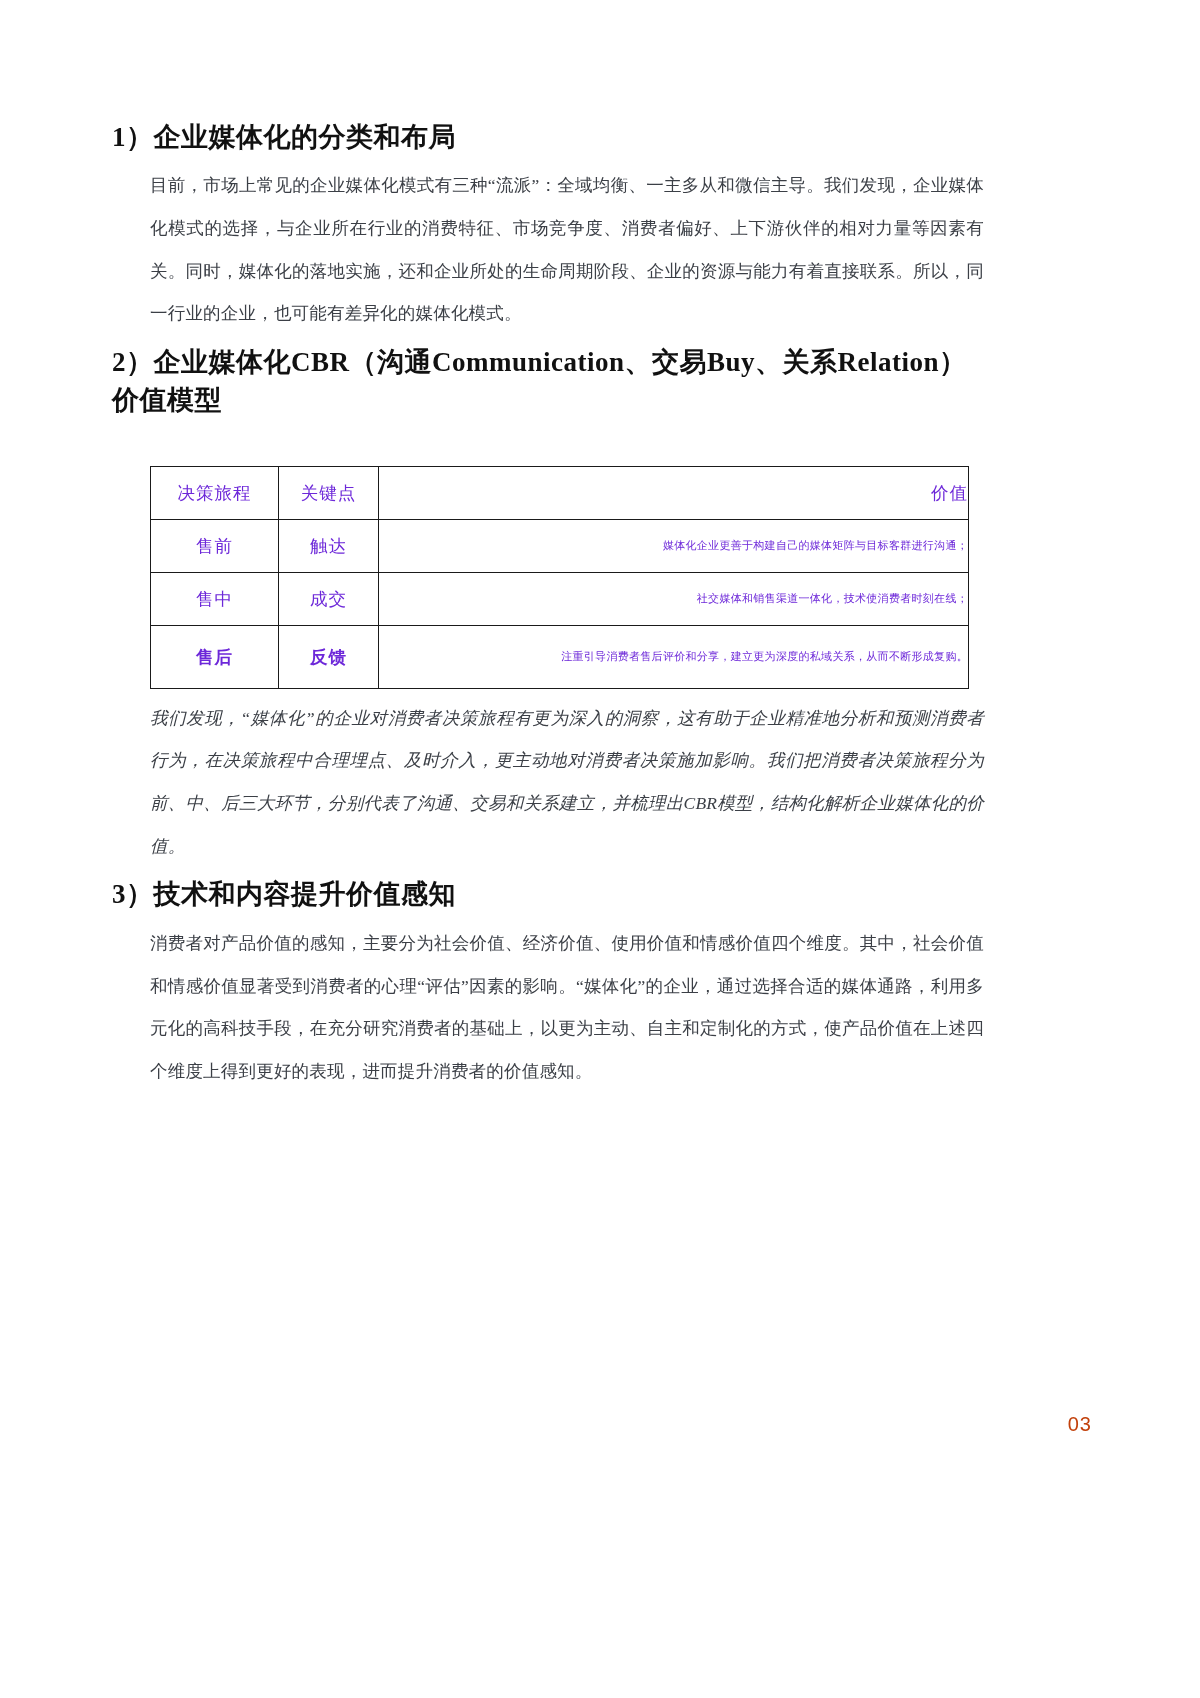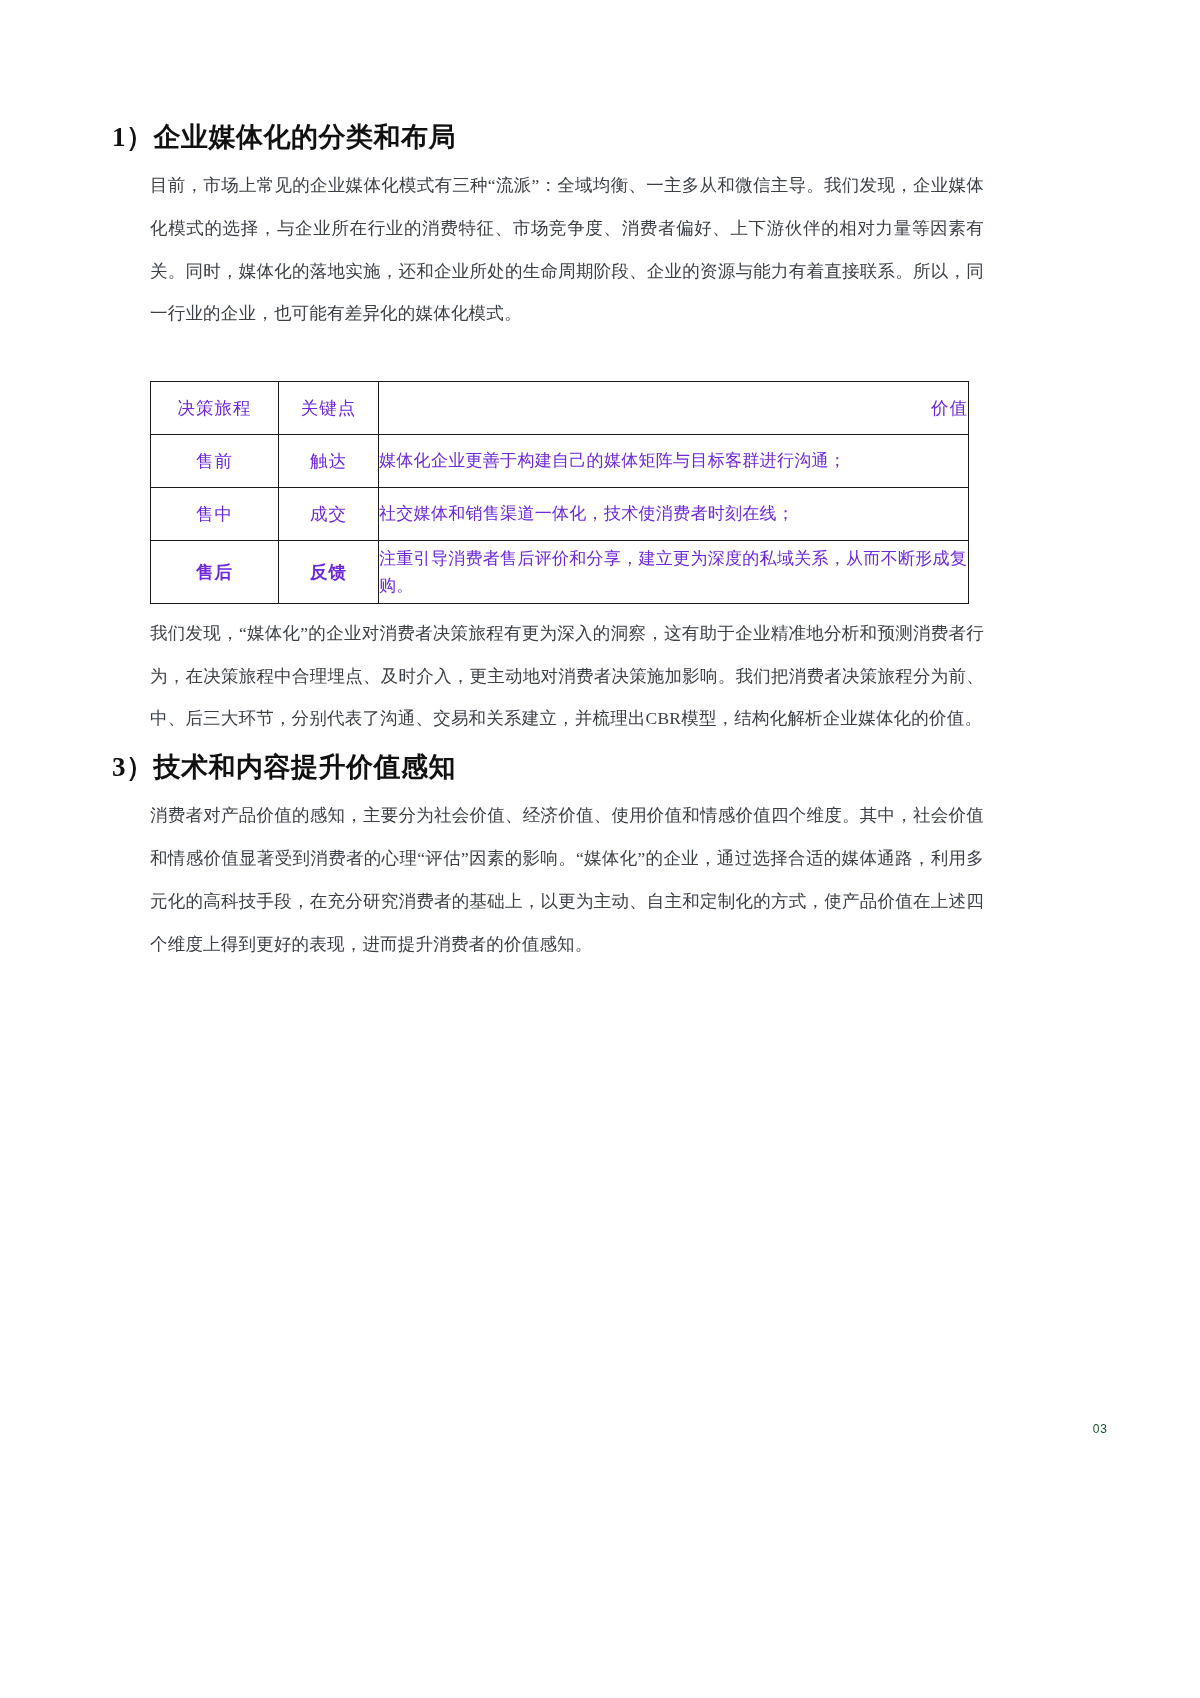--- a/index.html
+++ b/index.html
@@ -52,21 +52,21 @@
     line-height: 2.44;
     color: #3b3f46;
     margin: 8px;
     padding: 0 0 0 30px;
     text-align: justify;
     text-justify: inter-ideograph;
     letter-spacing: 0.2px;
   }
   .p-gap-after-h { margin-top: 32px; }
   .p-gap-normal  { margin-top: 26px; }
-  .p-gap-table   { margin-top: 34px; }
+  .p-gap-table   { margin-top: 34px; font-style: italic; }
 
   
   .table-wrap {
     margin-top: 46px;
     padding-left: 38px;
   }
   table.cbr {
     border-collapse: collapse;
     width: 818px;
     table-layout: fixed;
@@ -90,50 +90,51 @@
     letter-spacing: 1px;
   }
   .cell-head-value {
     text-align: right;
     font-size: 17.5px;
     height: 52px;
     vertical-align: middle;
     letter-spacing: 1px;
   }
   .cell-value {
-    text-align: left;
-    font-size: 17px;
+    text-align: right;
+    font-size: 11px;
     vertical-align: middle;
     padding: 9px 12px 9px 14px;
     line-height: 1.62;
     letter-spacing: 0.3px;
   }
   tr.row-tall .cell-center { height: 62px; font-weight: bold; }
 
   
   .page-number {
     position: absolute;
-    right: 92px;
+    right: 108px;
     bottom: 78px;
     font-family: "Liberation Sans", "DejaVu Sans", sans-serif;
-    font-size: 12px;
-    color: #14532d;
+    font-size: 20px;
+    color: #c2410c;
     letter-spacing: 1px;
   }
 </style>
 </head>
 <body>
 
 <div class="page">
   <div class="content">
 
     <h2 class="heading h-gap-1">1）企业媒体化的分类和布局</h2>
 
     <p class="body-text p-gap-after-h">目前，市场上常见的企业媒体化模式有三种“流派”：全域均衡、一主多从和微信主导。我们发现，企业媒体化模式的选择，与企业所在行业的消费特征、市场竞争度、消费者偏好、上下游伙伴的相对力量等因素有关。同时，媒体化的落地实施，还和企业所处的生命周期阶段、企业的资源与能力有着直接联系。所以，同一行业的企业，也可能有差异化的媒体化模式。</p>
 
+    <h2 class="heading h-gap-2">2）企业媒体化CBR（沟通Communication、交易Buy、关系Relation）价值模型</h2>
 
     <div class="table-wrap">
       <table class="cbr">
         <colgroup>
           <col class="c1">
             <col class="c2">
             <col class="c3">
         </colgroup>
         <thead>
           <tr>

